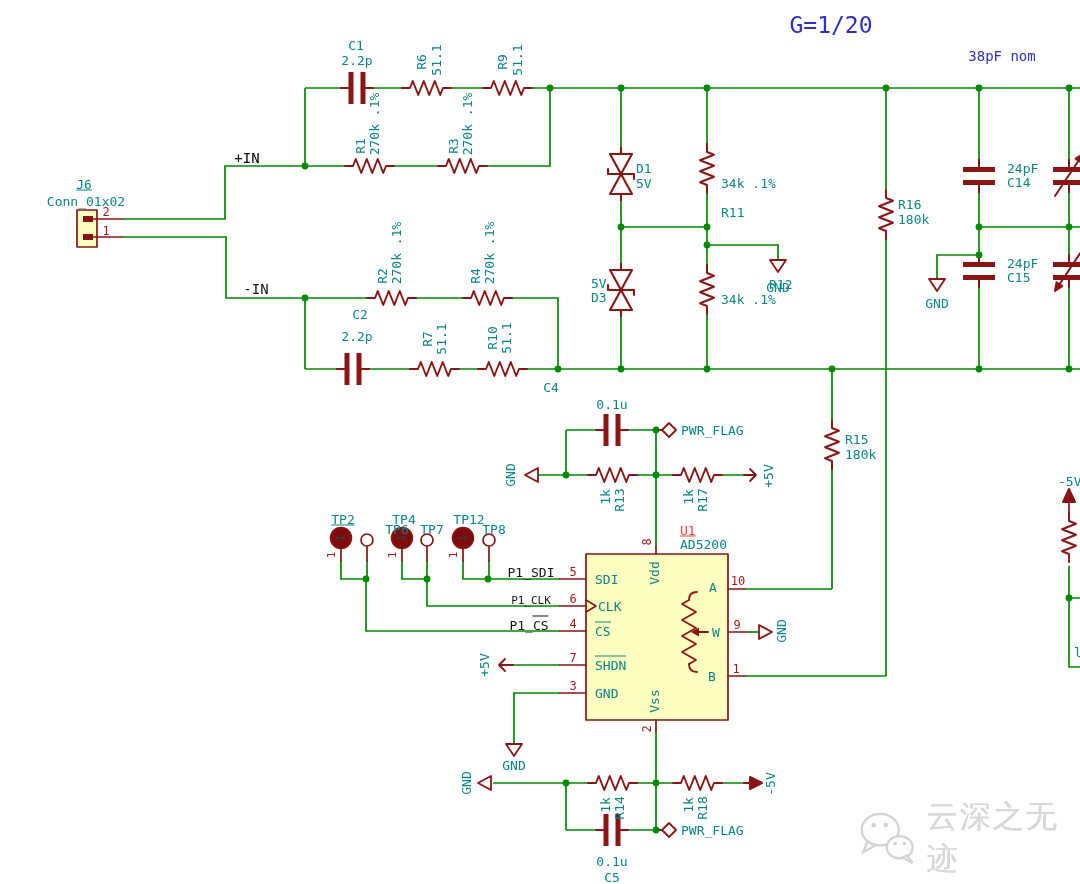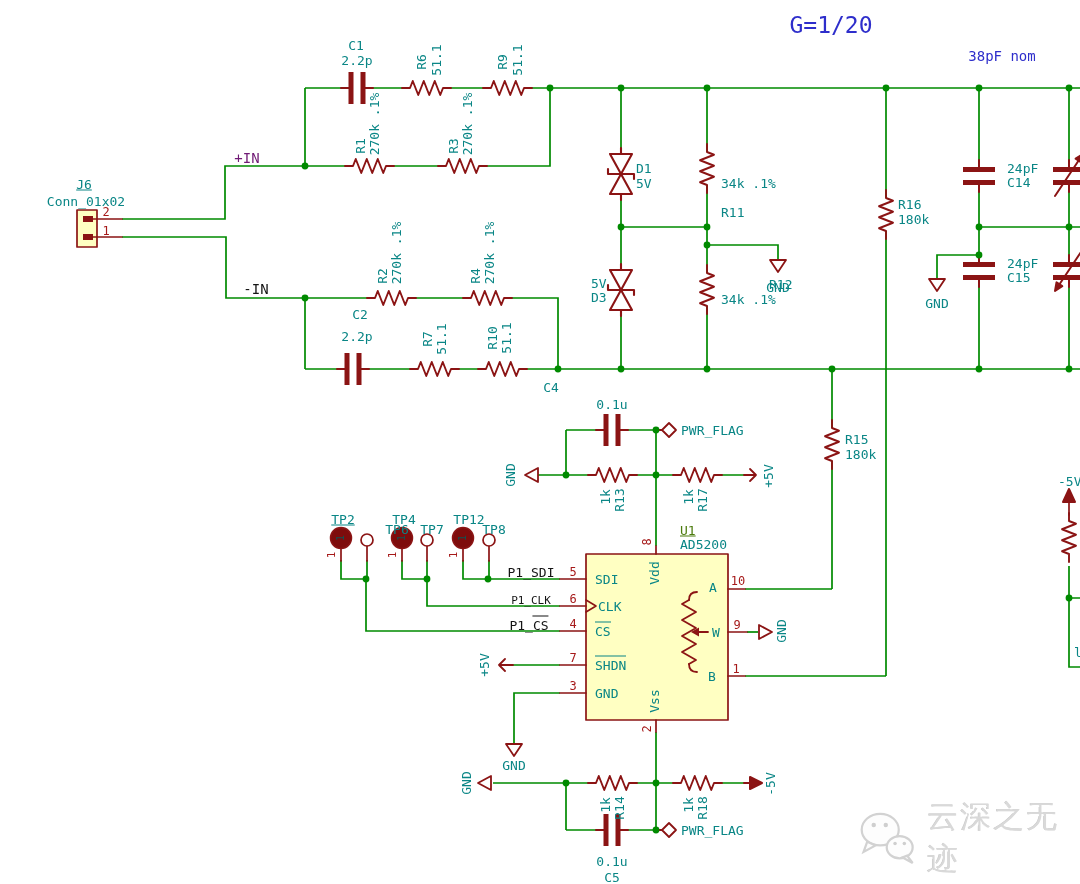--- a/index.html
+++ b/index.html
@@ -192,21 +192,21 @@
     <circle cx="488" cy="579" r="3.4"></circle>
     <circle cx="1069" cy="598" r="3.4"></circle>
   </g>
 </svg>
 
 <div id="labels">
     <span class="lb" style="left: 84px; top: 184px; font-size: 13px; color: rgb(10, 134, 134); text-decoration: underline;">J6</span>
     <span class="lb" style="left: 86px; top: 201px; font-size: 13px; color: rgb(10, 134, 134);">Conn_01x02</span>
     <span class="lb" style="left: 106px; top: 212px; font-size: 12px; color: rgb(166, 26, 26);">2</span>
     <span class="lb" style="left: 106px; top: 231px; font-size: 12px; color: rgb(166, 26, 26);">1</span>
-    <span class="lb" style="left: 247px; top: 158px; font-size: 14px; color: #701a75;">+IN</span>
+    <span class="lb" style="left: 247px; top: 158px; font-size: 14px; color: #000000;">+IN</span>
     <span class="lb" style="left: 256px; top: 289px; font-size: 14px; color: rgb(21, 21, 21);">-IN</span>
     <span class="lb" style="left: 356px; top: 45px; font-size: 13px; color: rgb(10, 134, 134);">C1</span>
     <span class="lb" style="left: 357px; top: 60px; font-size: 13px; color: rgb(10, 134, 134);">2.2p</span>
     <span class="lb r90" style="left: 421px; top: 62px; font-size: 13px; color: rgb(10, 134, 134);">R6</span>
     <span class="lb r90" style="left: 436px; top: 60px; font-size: 13px; color: rgb(10, 134, 134);">51.1</span>
     <span class="lb r90" style="left: 502px; top: 62px; font-size: 13px; color: rgb(10, 134, 134);">R9</span>
     <span class="lb r90" style="left: 517px; top: 60px; font-size: 13px; color: rgb(10, 134, 134);">51.1</span>
     <span class="lb r90" style="left: 360px; top: 146px; font-size: 13px; color: rgb(10, 134, 134);">R1</span>
     <span class="lb r90" style="left: 374px; top: 124px; font-size: 13px; color: rgb(10, 134, 134);">270k .1%</span>
     <span class="lb r90" style="left: 453px; top: 146px; font-size: 13px; color: rgb(10, 134, 134);">R3</span>
@@ -243,21 +243,21 @@
     <span class="lb" style="left: 937px; top: 303px; font-size: 13px; color: rgb(10, 134, 134);">GND</span>
     <span class="lb" style="left: 831px; top: 25px; font-size: 23px; color: rgb(46, 46, 203);">G=1/20</span>
     <span class="lb" style="left: 1002px; top: 56px; font-size: 14px; color: rgb(46, 46, 203);">38pF nom</span>
     <span class="lb l" style="left: 681px; top: 430px; font-size: 13px; color: rgb(10, 134, 134);">PWR_FLAG</span>
     <span class="lb r90" style="left: 510px; top: 475px; font-size: 13px; color: rgb(10, 134, 134);">GND</span>
     <span class="lb r90" style="left: 605px; top: 497px; font-size: 13px; color: rgb(10, 134, 134);">1k</span>
     <span class="lb r90" style="left: 619px; top: 500px; font-size: 13px; color: rgb(10, 134, 134);">R13</span>
     <span class="lb r90" style="left: 688px; top: 497px; font-size: 13px; color: rgb(10, 134, 134);">1k</span>
     <span class="lb r90" style="left: 702px; top: 500px; font-size: 13px; color: rgb(10, 134, 134);">R17</span>
     <span class="lb r90" style="left: 768px; top: 476px; font-size: 13px; color: rgb(10, 134, 134);">+5V</span>
-    <span class="lb l" style="left: 680px; top: 530px; font-size: 13px; color: #4d7c0f; text-decoration: underline;">U1</span>
+    <span class="lb l" style="left: 680px; top: 530px; font-size: 13px; color: #ef4444; text-decoration: underline;">U1</span>
     <span class="lb l" style="left: 680px; top: 544px; font-size: 13px; color: rgb(10, 134, 134);">AD5200</span>
     <span class="lb" style="left: 343px; top: 519px; font-size: 13px; color: rgb(10, 134, 134); text-decoration: underline;">TP2</span>
     <span class="lb" style="left: 369px; top: 529px; font-size: 13px; color: rgb(10, 134, 134); margin-left: 28px;">TP6</span>
     <span class="lb" style="left: 404px; top: 519px; font-size: 13px; color: rgb(10, 134, 134);">TP4</span>
     <span class="lb" style="left: 432px; top: 529px; font-size: 13px; color: rgb(10, 134, 134);">TP7</span>
     <span class="lb" style="left: 469px; top: 519px; font-size: 13px; color: rgb(10, 134, 134);">TP12</span>
     <span class="lb" style="left: 494px; top: 529px; font-size: 13px; color: rgb(10, 134, 134);">TP8</span>
     <span class="lb r90" style="left: 331px; top: 555px; font-size: 11px; color: rgb(166, 26, 26);">1</span>
     <span class="lb r90" style="left: 392px; top: 555px; font-size: 11px; color: rgb(166, 26, 26);">1</span>
     <span class="lb r90" style="left: 453px; top: 555px; font-size: 11px; color: rgb(166, 26, 26);">1</span>

